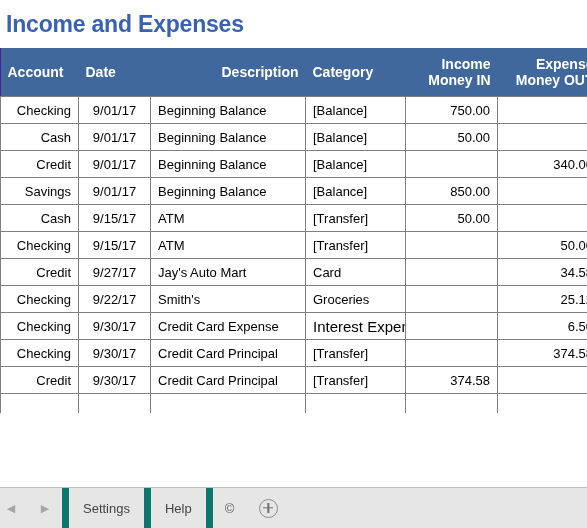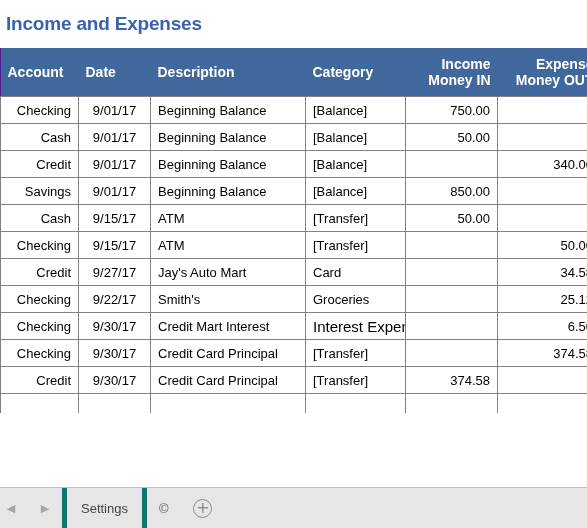--- a/index.html
+++ b/index.html
@@ -17,21 +17,21 @@
 
   
   #title-bar {
     height: 48px;
     display: flex;
     align-items: center;
     padding-left: 6px;
     box-sizing: border-box;
   }
   #page-title {
-    font-size: 19px;
+    font-size: 23px;
     font-weight: bold;
     color: #3A62B0;
     letter-spacing: -0.2px;
     white-space: nowrap;
   }
 
   
   #sheet {
     position: absolute;
     top: 48px;
@@ -65,21 +65,21 @@
     font-weight: bold;
     height: 48px;
     padding: 0 7px;
     border: none;
     vertical-align: middle;
     line-height: 1.15;
     white-space: nowrap;
   }
   th.h-account  { text-align: left; }
   th.h-date     { text-align: left; }
-  th.h-desc     { text-align: left; }
+  th.h-desc     { text-align: right; }
   th.h-cat      { text-align: left; }
   th.h-income   { text-align: right; }
   th.h-expense  { text-align: right; }
 
   tbody td {
     height: 26px;
     border: 1px solid #808080;
     padding: 0 7px;
     vertical-align: middle;
     white-space: nowrap;
@@ -129,21 +129,21 @@
     margin-left: -6px;
   }
 
   .sheet-tab {
     display: flex;
     align-items: center;
     justify-content: center;
     padding: 0 14px;
     color: #444444;
     background: #E6E6E6;
-    border-left: 5px solid #0f766e;
+    border-left: 7px solid #0f766e;
     white-space: nowrap;
     box-sizing: border-box;
     flex: 0 0 auto;
   }
   .sheet-tab.active {
     background: #ffffff;
     color: #217346;
     font-weight: bold;
     border-left: 1px solid #BFBFBF;
     border-right: 1px solid #BFBFBF;
@@ -282,21 +282,21 @@
           <td class="t-account">Checking</td>
           <td class="t-date">9/22/17</td>
           <td class="t-desc">Smith's</td>
           <td class="t-cat">Groceries</td>
           <td class="t-income"></td>
           <td class="t-expense">25.12</td>
         </tr>
         <tr>
           <td class="t-account">Checking</td>
           <td class="t-date">9/30/17</td>
-          <td class="t-desc">Credit Mart Interest</td>
+          <td class="t-desc">Credit Card Expense</td>
           <td class="t-cat shrink">Interest Expense</td>
           <td class="t-income"></td>
           <td class="t-expense">6.50</td>
         </tr>
         <tr>
           <td class="t-account">Checking</td>
           <td class="t-date">9/30/17</td>
           <td class="t-desc">Credit Card Principal</td>
           <td class="t-cat">[Transfer]</td>
           <td class="t-income"></td>
@@ -345,18 +345,19 @@
       </tbody>
   </table>
 </div>
 
 <div id="tab-bar">
   <div id="nav-arrows">
     <span class="nav-arrow left-clip">◀</span>
     <span class="nav-arrow">▶</span>
   </div>
   <div class="sheet-tab">Settings</div>
+  <div class="sheet-tab">Help</div>
   <div class="sheet-tab copyright-tab">©</div>
   <div id="add-sheet">
     <span class="plus-circle"></span>
   </div>
   <div id="tab-bar-filler"></div>
 </div>
 
 </body></html>

